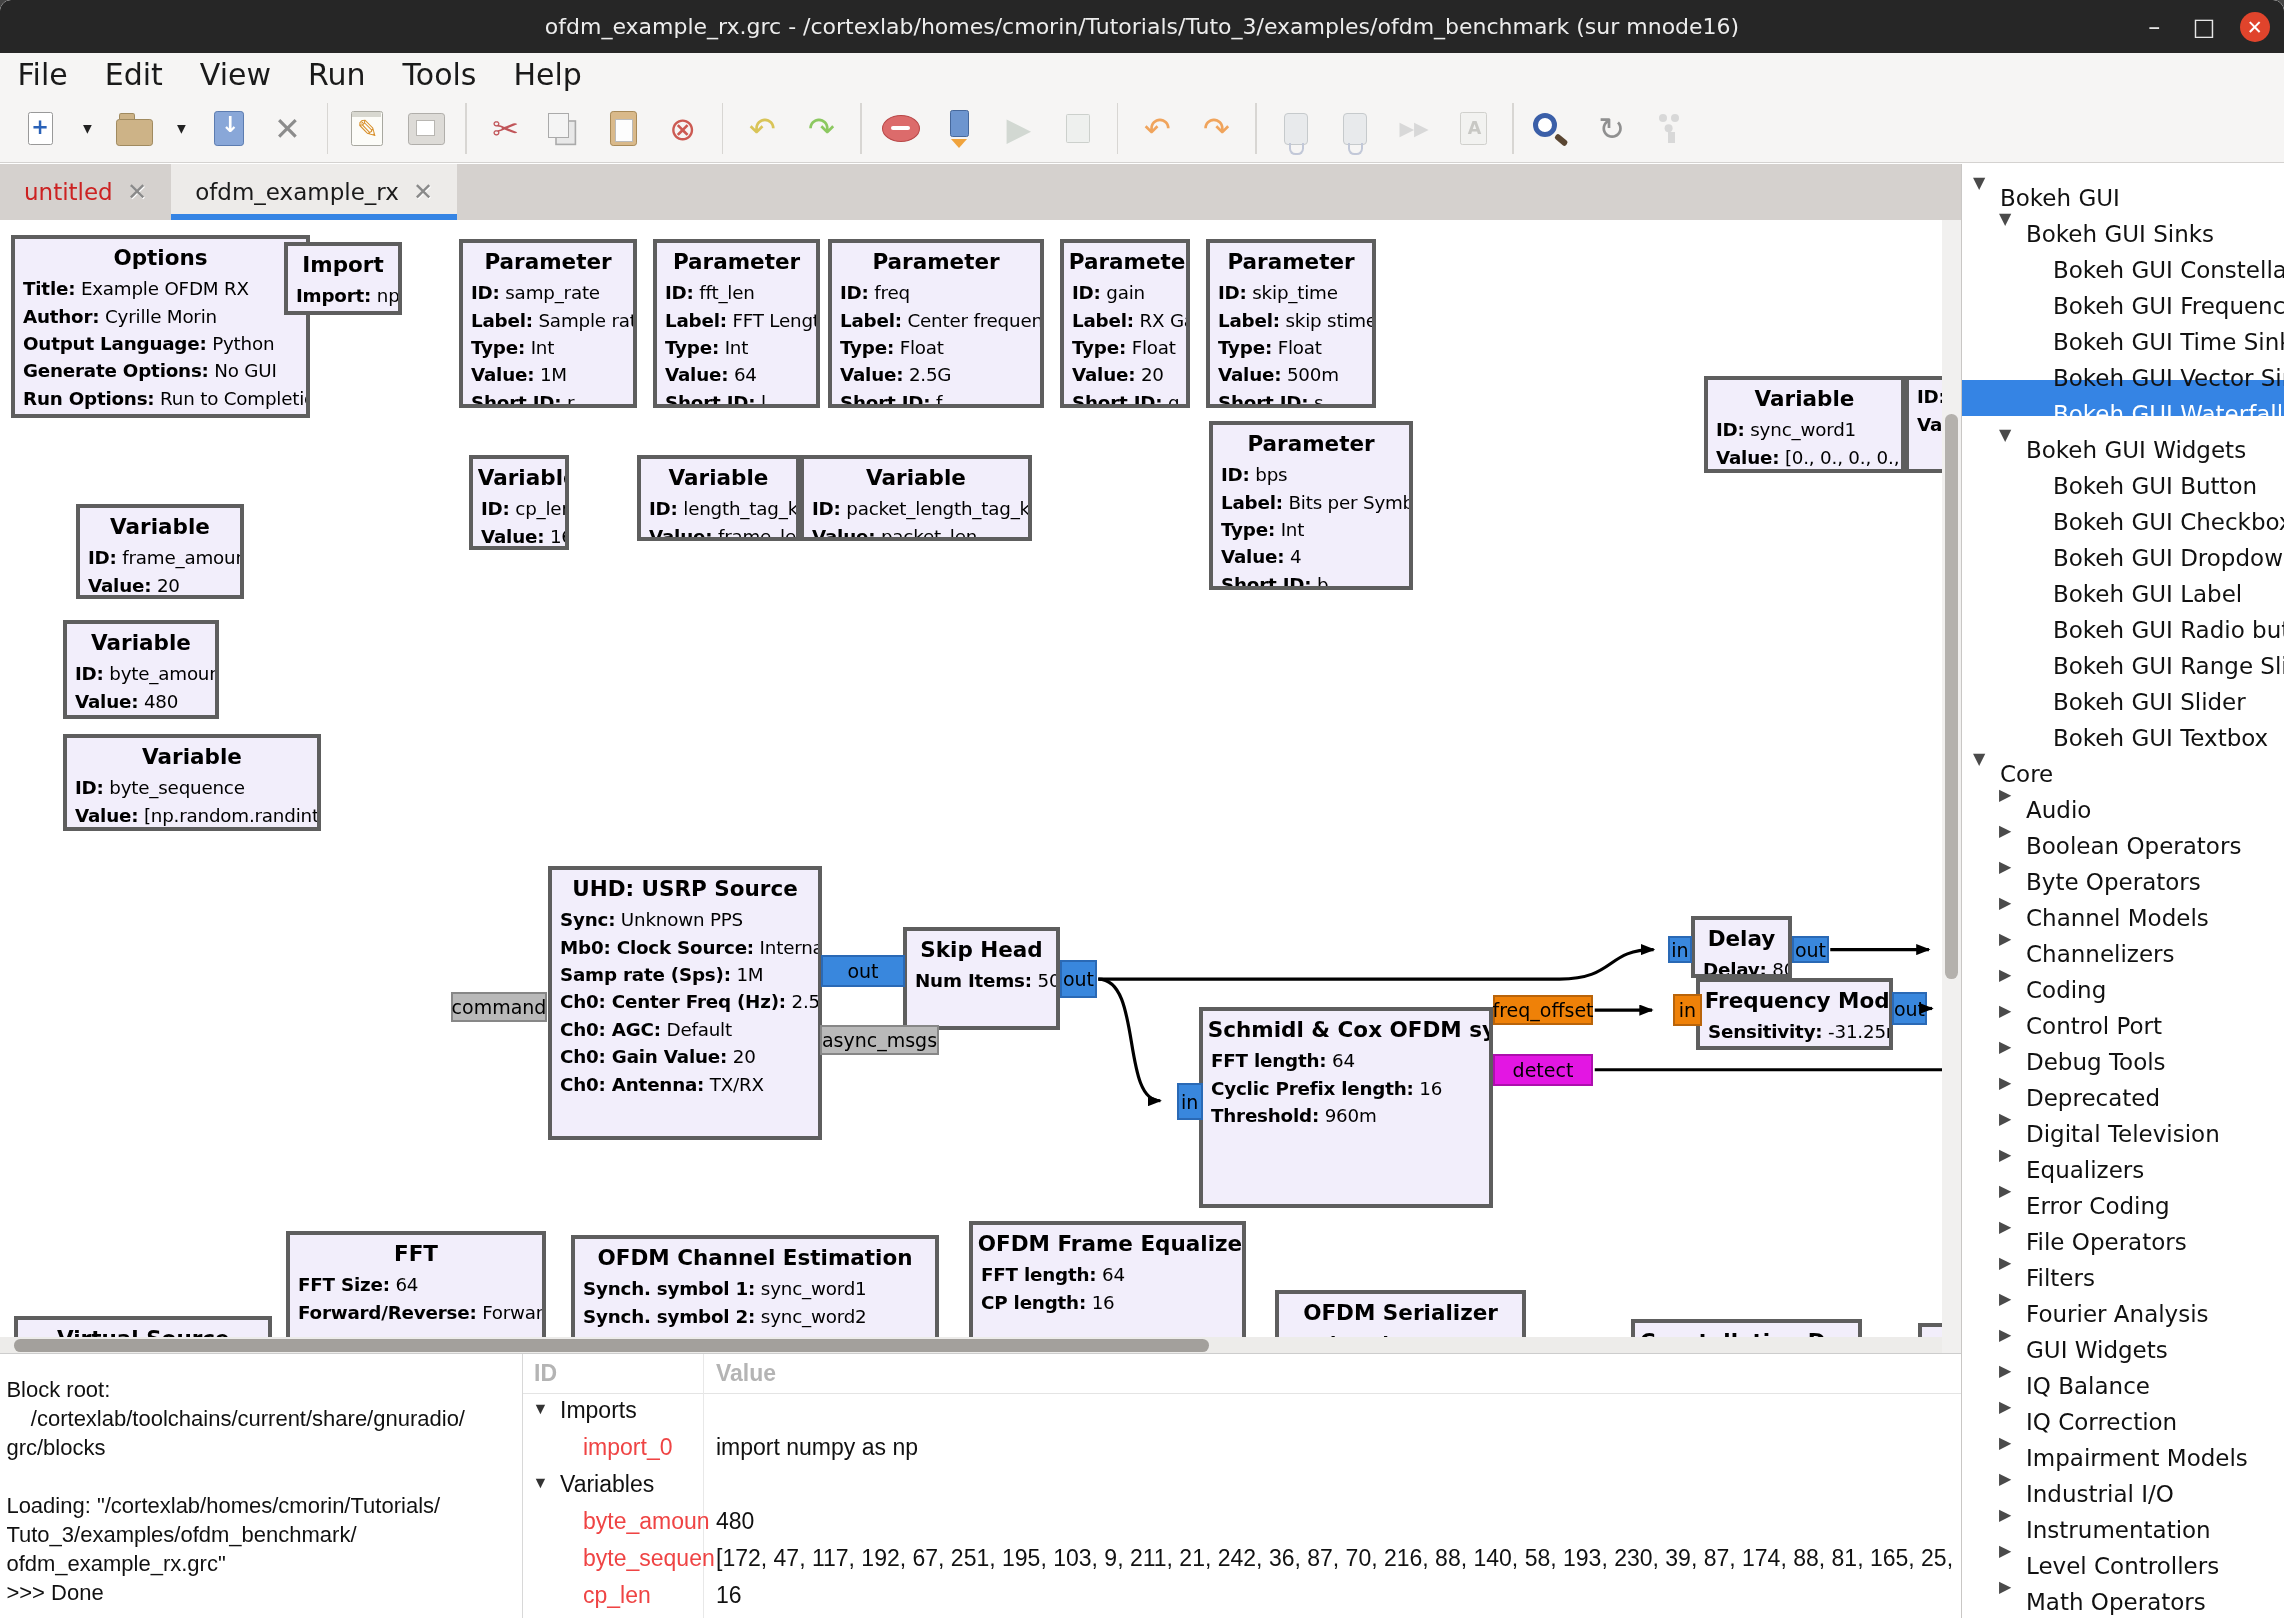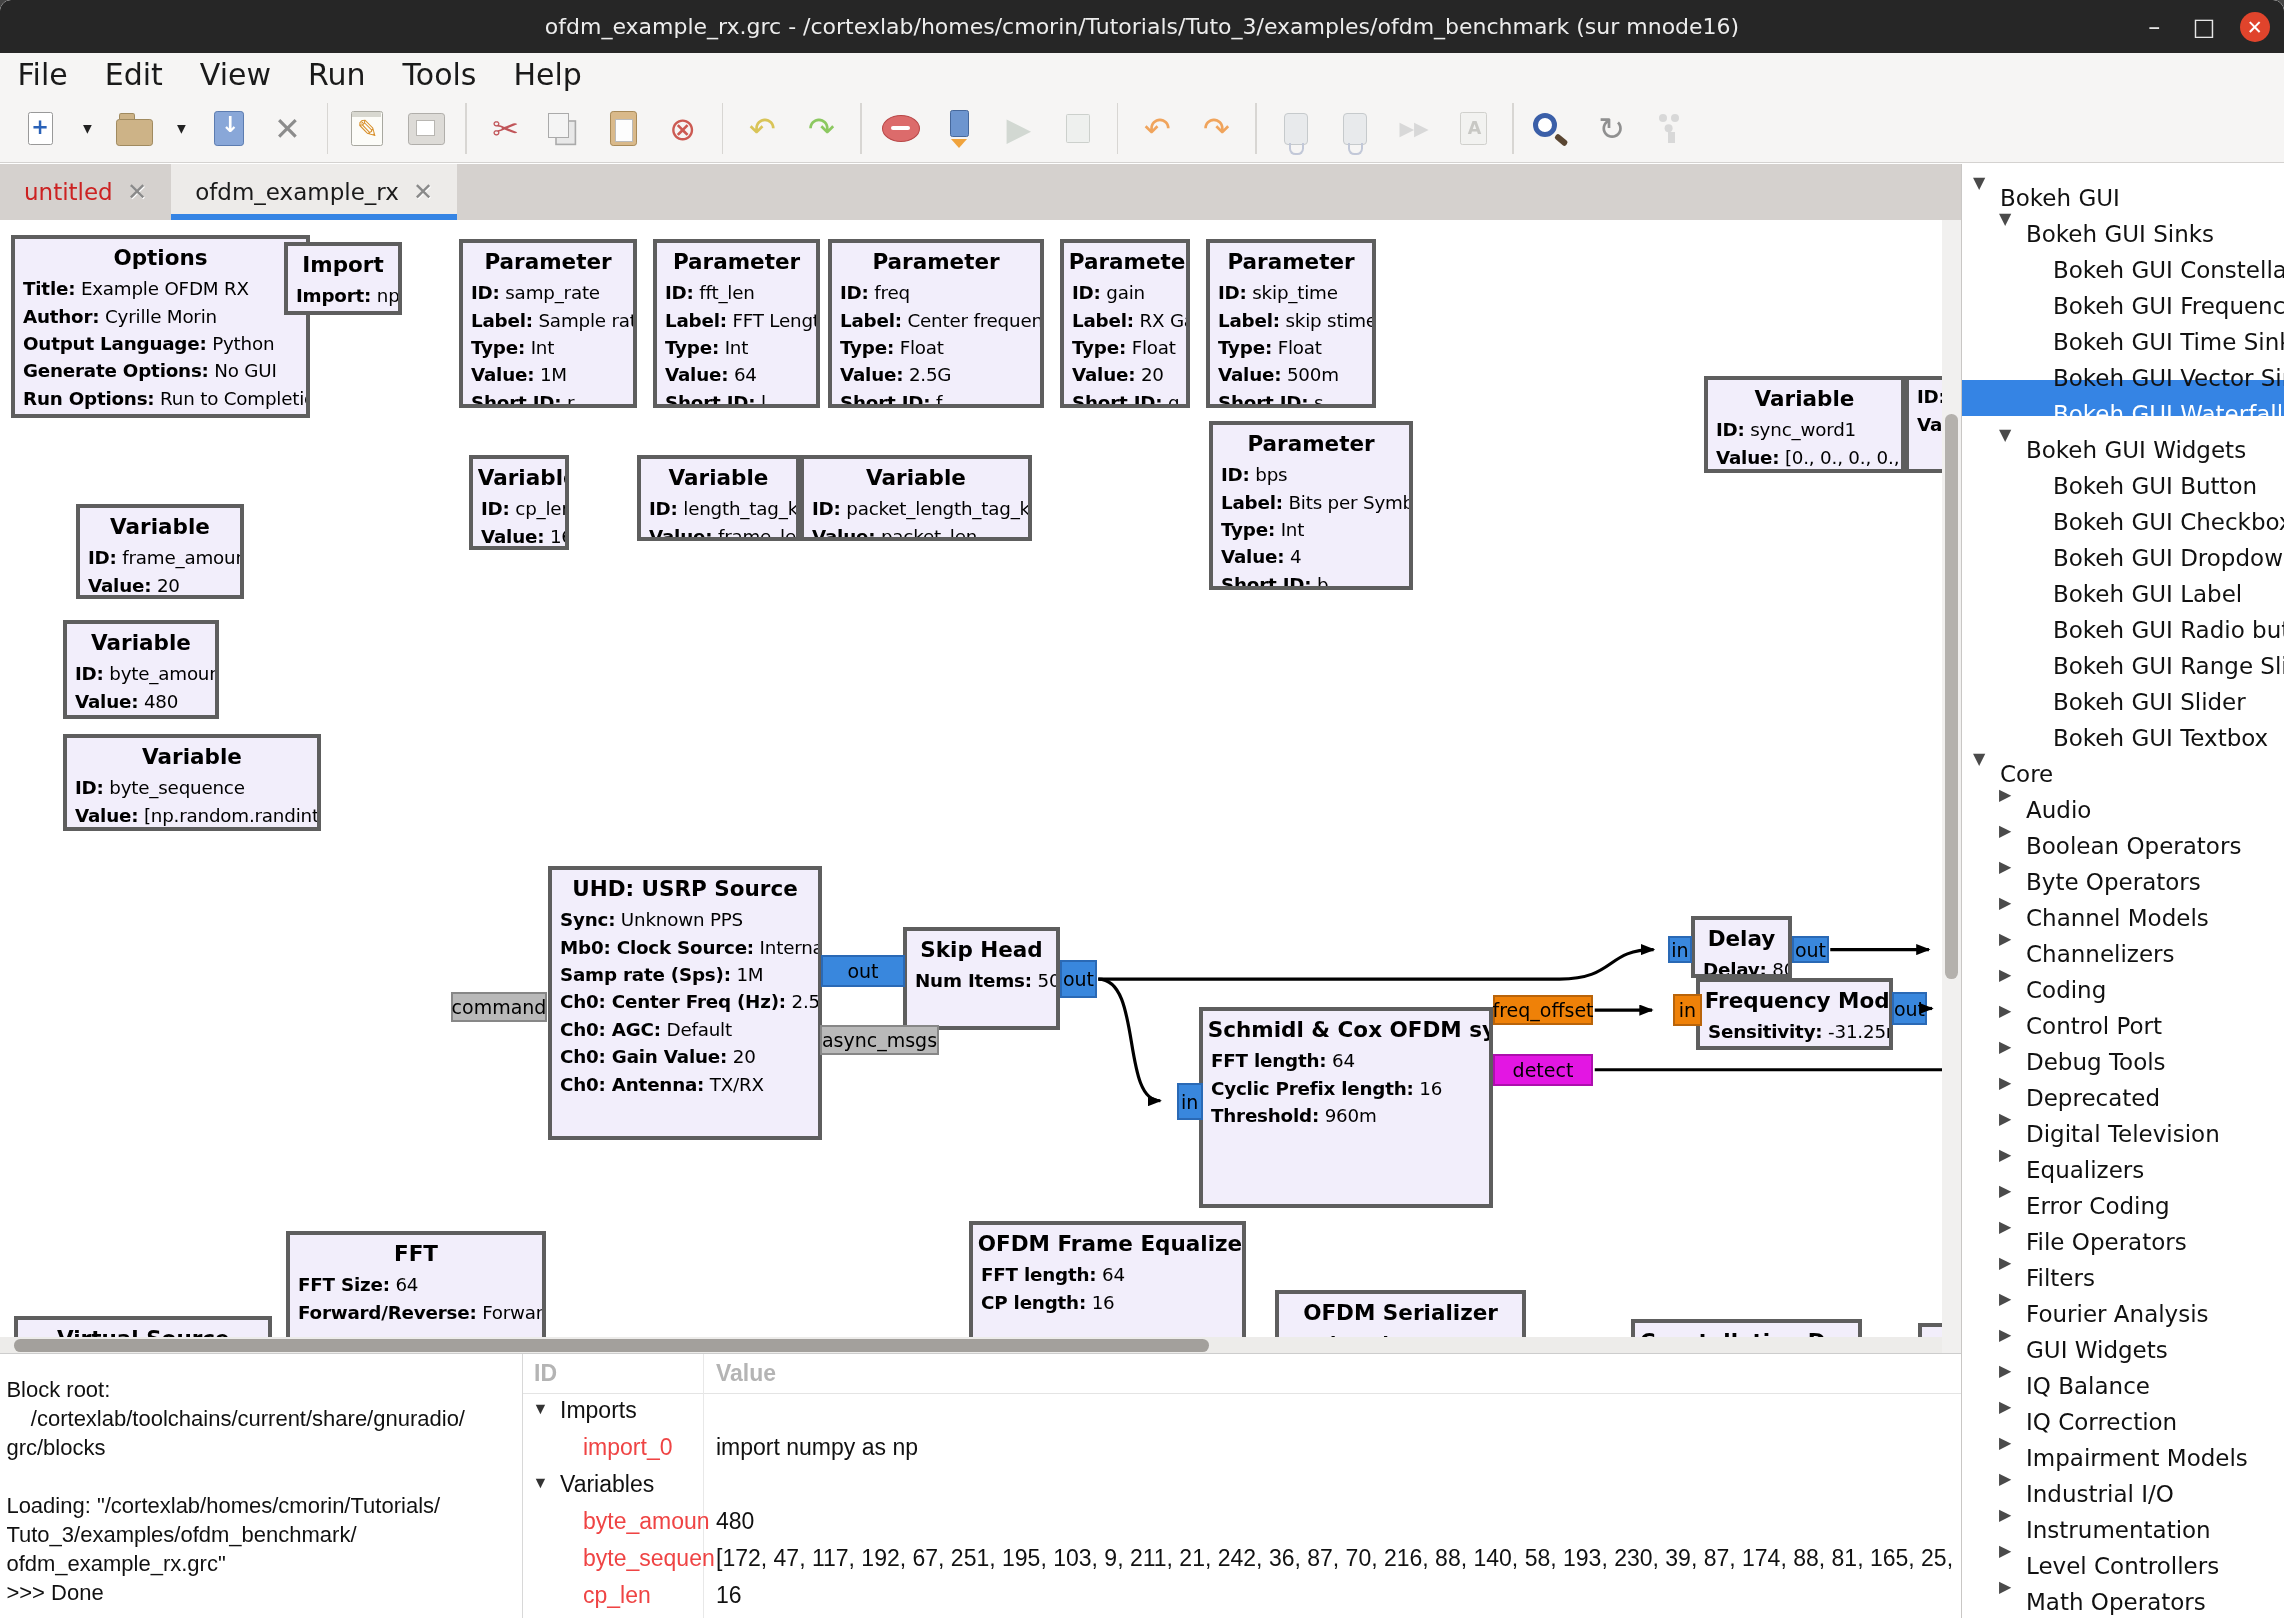--- a/index.html
+++ b/index.html
@@ -375,20 +375,25 @@
         <div class="bl"><b>Delay:</b> 80</div>
       </div>
       <div class="gblock" style="left: 14.3px; top: 1096px; width: 258px; height: 95px;">
         <div class="bt">Virtual Source</div>
       </div>
       <div class="gblock" style="left: 286px; top: 1011px; width: 260px; height: 175px;">
         <div class="bt">FFT</div>
         <div class="bl"><b>FFT Size:</b> 64</div>
         <div class="bl"><b>Forward/Reverse:</b> Forward</div>
       </div>
+      <div class="gblock" style="left: 571px; top: 1015px; width: 368px; height: 175px;">
+        <div class="bt">OFDM Channel Estimation</div>
+        <div class="bl"><b>Synch. symbol 1:</b> sync_word1</div>
+        <div class="bl"><b>Synch. symbol 2:</b> sync_word2</div>
+      </div>
       <div class="gblock" style="left: 969px; top: 1001px; width: 277px; height: 175px;">
         <div class="bt">OFDM Frame Equalizer</div>
         <div class="bl"><b>FFT length:</b> 64</div>
         <div class="bl"><b>CP length:</b> 16</div>
       </div>
       <div class="gblock" style="left: 1275px; top: 1070px; width: 251px; height: 127px;">
         <div class="bt">OFDM Serializer</div>
         <div class="bl"><b>FFT length:</b> 64</div>
       </div>
       <div class="gblock" style="left: 1631px; top: 1099px; width: 231px; height: 95px;">

